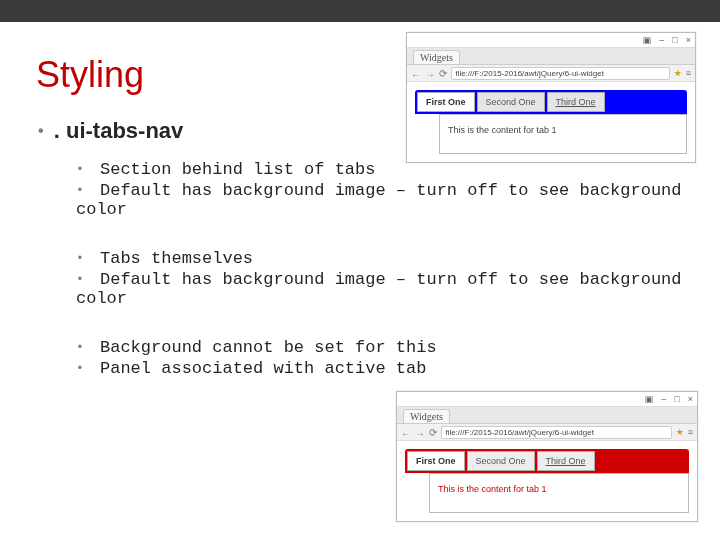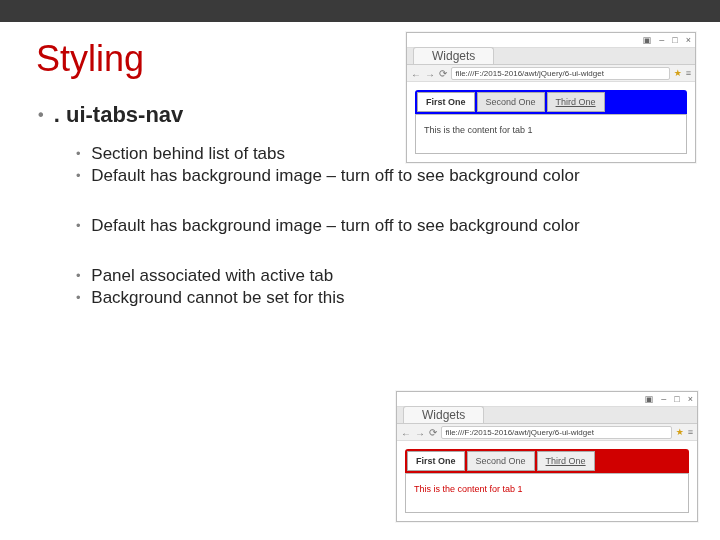--- a/index.html
+++ b/index.html
@@ -11,21 +11,21 @@
     background: #fff;
     position: relative;
     overflow: hidden;
   }
   .topbar {
     width: 100%;
     height: 22px;
     background: #3a3a3a;
   }
   .slide {
-    padding: 4px 36px 0 36px;
+    padding: 20px 36px 0 36px;
   }
   h1.title {
     font-size: 36px;
     font-weight: 400;
     color: #c00000;
     margin: 12px 0 22px 0;
     font-family: Arial, sans-serif;
   }
   .lvl1 {
     font-size: 22px;
@@ -35,20 +35,21 @@
     font-weight: bold;
   }
   .lvl1 .dot {
     color: #808080;
     margin-right: 4px;
     font-size: 16px;
     vertical-align: 2px;
   }
   .lvl2-wrap {
     margin: 16px 0 30px 40px;
+    font-family: Liberation Mono, monospace;
   }
   .lvl2 {
     font-size: 17px;
     color: #262626;
     margin: 2px 0;
   }
   .lvl2 .dot {
     color: #808080;
     margin-right: 6px;
     font-size: 13px;
@@ -81,23 +82,24 @@
     display: flex;
     align-items: flex-end;
     padding-left: 6px;
     border-bottom: 1px solid #ccc;
   }
   .mock .btab {
     background: #f7f7f7;
     border: 1px solid #ccc;
     border-bottom: none;
     border-radius: 3px 3px 0 0;
-    padding: 1px 18px;
-    font-size: 12px;
+    padding: 1px 6px;
+    font-size: 10px;
     color: #555;
+    font-family: Liberation Serif, serif;
   }
   .mock .addr {
     height: 16px;
     background: #f1f1f1;
     display: flex;
     align-items: center;
     padding: 0 4px;
     gap: 4px;
     border-bottom: 1px solid #ddd;
     color: #777;
@@ -133,20 +135,21 @@
     color: #555;
   }
   .mock .uitab:last-child { border-right: none; text-decoration: underline; }
   .mock .uitab.sel { background: #fff; color: #333; font-weight: bold; }
   .mock .panel {
     border: 1px solid #bbb;
     border-top: none;
     padding: 10px 8px 18px 8px;
     font-size: 9px;
     color: #444;
+    margin-left: 24px;
   }
 
   
   #mock1 .uitabs { background: #0000ff; padding: 2px; border: none; }
   #mock1 .uitab { background: #e5e5e5; border: 1px solid #aaa; margin-right: 2px; }
   #mock1 .uitab.sel { background: #fff; }
   #mock1 .panel { border: 1px solid #bbb; }
 
   
   #mock2 .uitabs { background: #d00000; padding: 2px; border: none; }
@@ -176,32 +179,36 @@
     </div>
     <div class="lvl2">
       <span class="dot">•</span>
       <span>Default has background image – turn off to see background color</span>
     </div>
   </div>
 
   <div class="lvl2-wrap">
     <div class="lvl2">
       <span class="dot">•</span>
+      <span>Tabs themselves</span>
+    </div>
+    <div class="lvl2">
+      <span class="dot">•</span>
       <span>Default has background image – turn off to see background color</span>
     </div>
   </div>
 
   <div class="lvl2-wrap" style="margin-bottom:10px">
     <div class="lvl2">
       <span class="dot">•</span>
+      <span>Background cannot be set for this</span>
+    </div>
+    <div class="lvl2">
+      <span class="dot">•</span>
       <span>Panel associated with active tab</span>
-    </div>
-    <div class="lvl2">
-      <span class="dot">•</span>
-      <span>Background cannot be set for this</span>
     </div>
   </div>
 </div>
 
 <div id="mock1" class="mock">
   <div class="wbar">
     <span>▣</span>
     <span>–</span>
     <span>□</span>
     <span>×</span>

